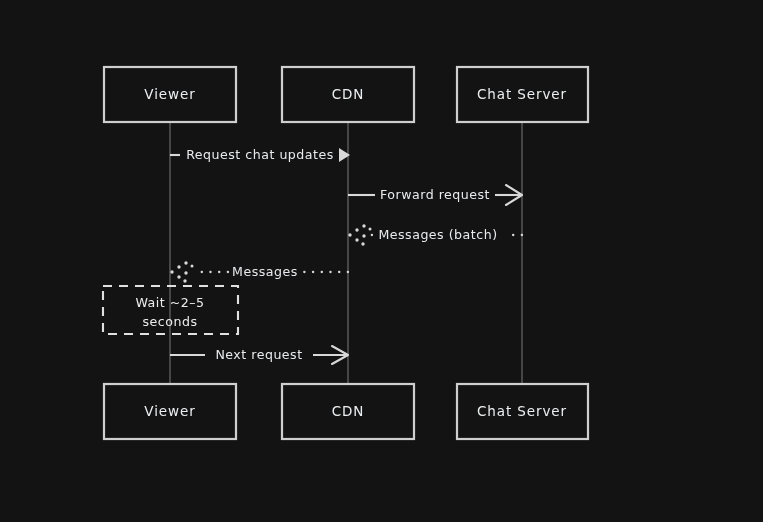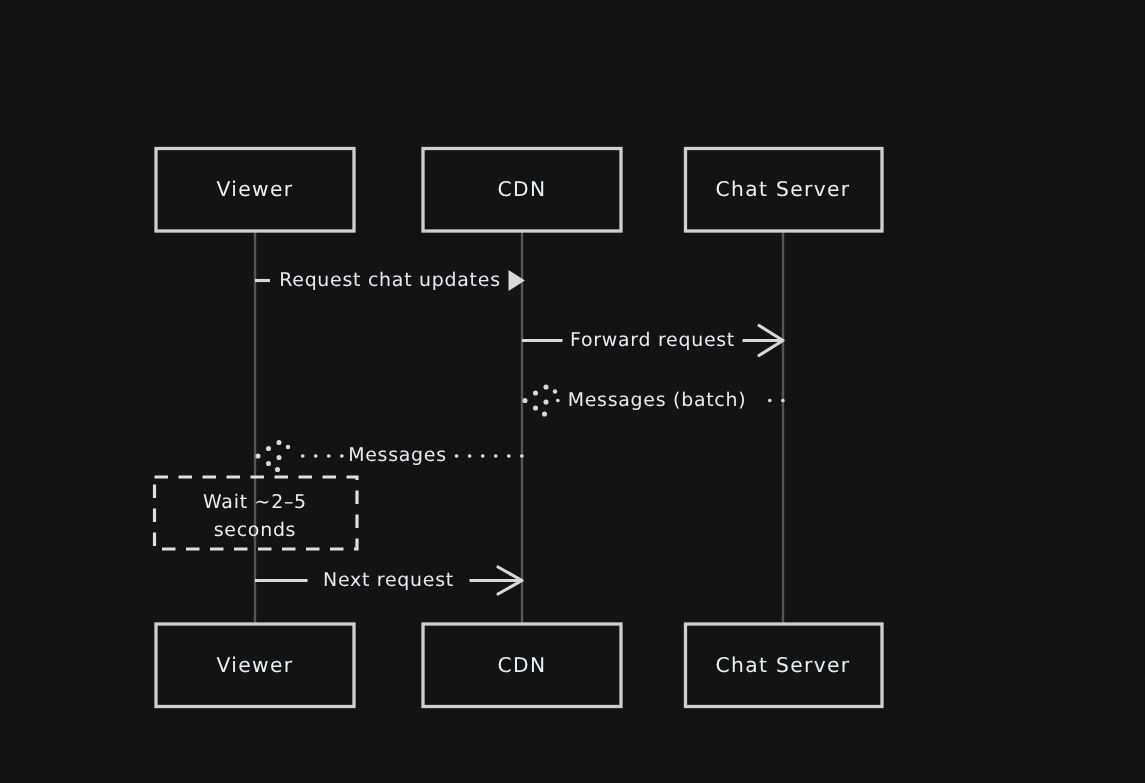--- a/index.html
+++ b/index.html
@@ -11,21 +11,20 @@
     width: 763px;
     height: 522px;
     overflow: hidden;
     font-family: "DejaVu Sans", sans-serif;
   }
   #diagram-root {
     position: relative;
     width: 763px;
     height: 418px;
     background: #131313;
-    margin-top: 32px;
   }
   svg#sequence-diagram {
     display: block;
     width: 763px;
     height: 522px;
   }
   .participant-box {
     fill: #131313;
     stroke: #cfcfcf;
     stroke-width: 2.2;

